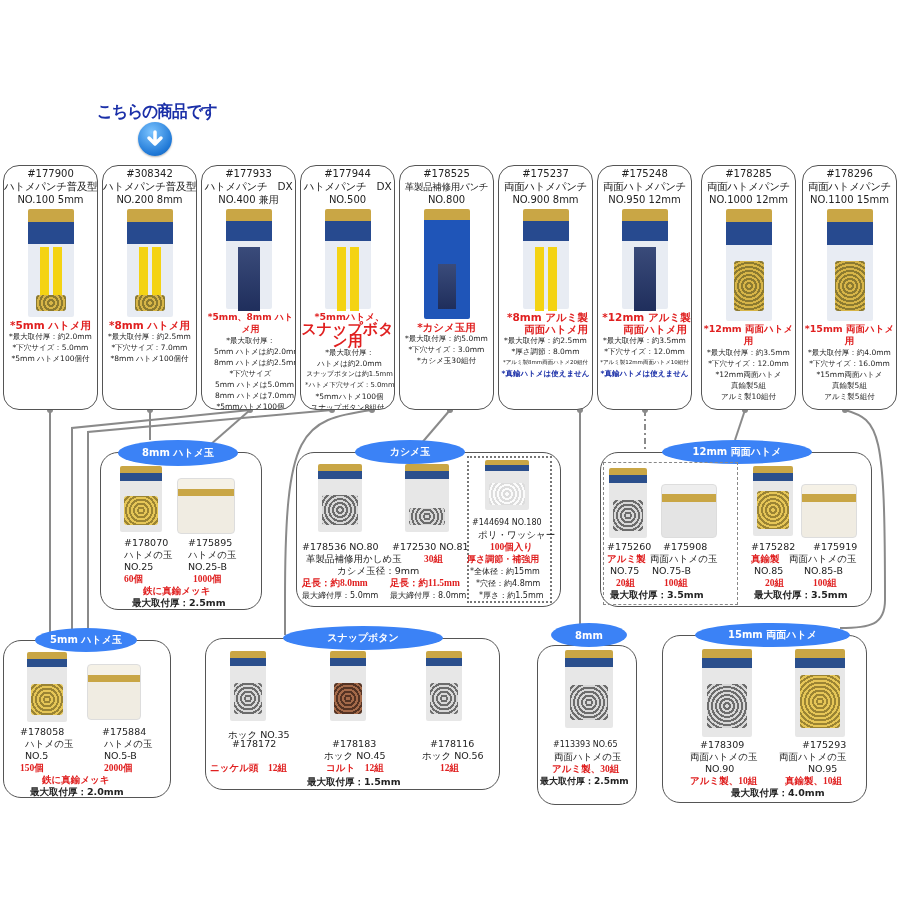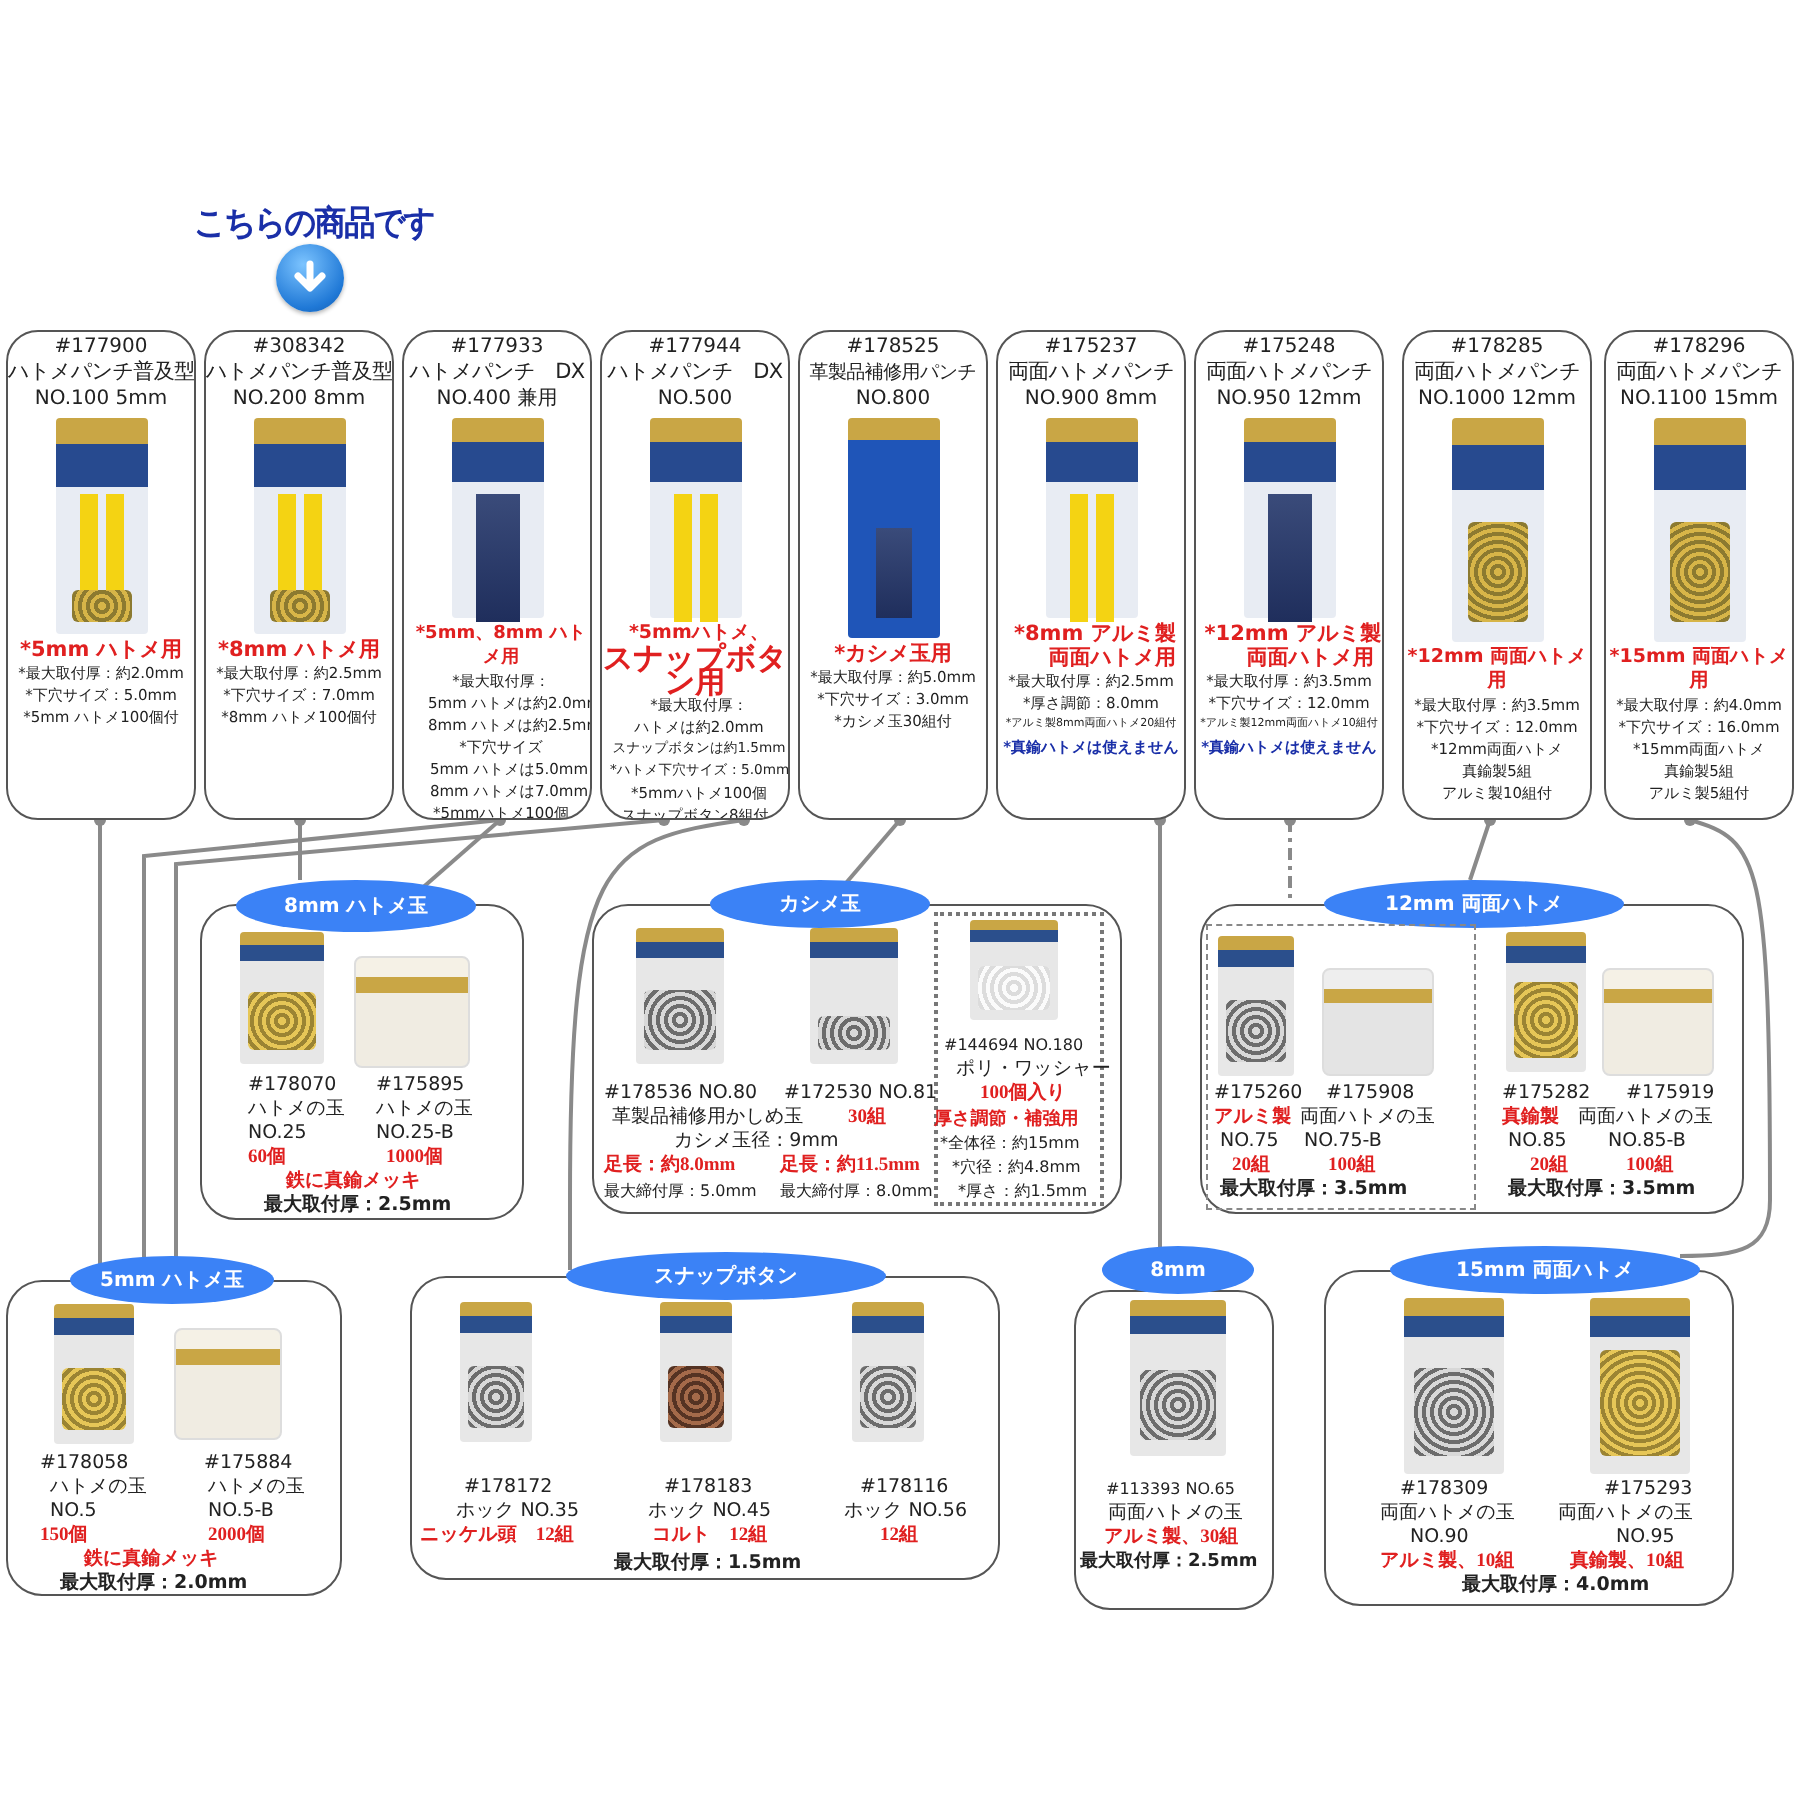--- a/index.html
+++ b/index.html
@@ -360,21 +360,21 @@
 <div class="pkg silver" style="left:230px;top:651px;width:36px;height:70px">
     <div class="fill"></div>
   </div>
 <div class="pkg copper" style="left:330px;top:651px;width:36px;height:70px">
     <div class="fill"></div>
   </div>
 <div class="pkg silver" style="left:426px;top:651px;width:36px;height:70px">
     <div class="fill"></div>
   </div>
 <div class="t" style="left:232px;top:738px">#178172</div>
-<div class="t" style="left:228px;top:750px">ホック NO.35</div>
+<div class="t" style="left:228px;top:729px">ホック NO.35</div>
 <div class="t red" style="left:210px;top:762px">ニッケル頭　12組</div>
 <div class="t" style="left:332px;top:738px">#178183</div>
 <div class="t" style="left:324px;top:750px">ホック NO.45</div>
 <div class="t red" style="left:326px;top:762px">コルト　12組</div>
 <div class="t" style="left:430px;top:738px">#178116</div>
 <div class="t" style="left:422px;top:750px">ホック NO.56</div>
 <div class="t red" style="left:440px;top:762px">12組</div>
 <div class="t bold" style="left:307px;top:776px">最大取付厚：1.5mm</div>
 
 <div class="group" style="left:537px;top:645px;width:100px;height:160px"></div>

